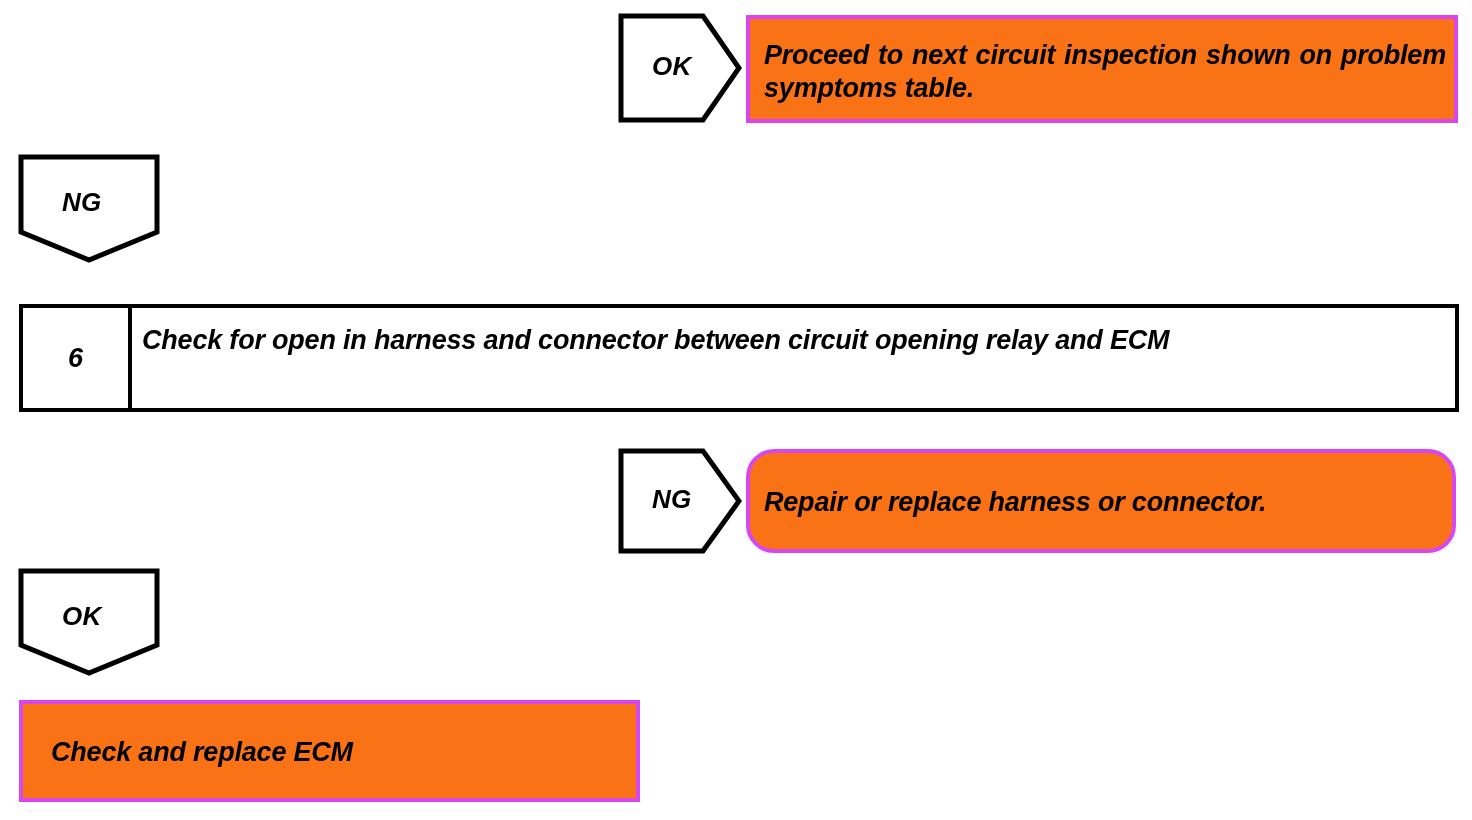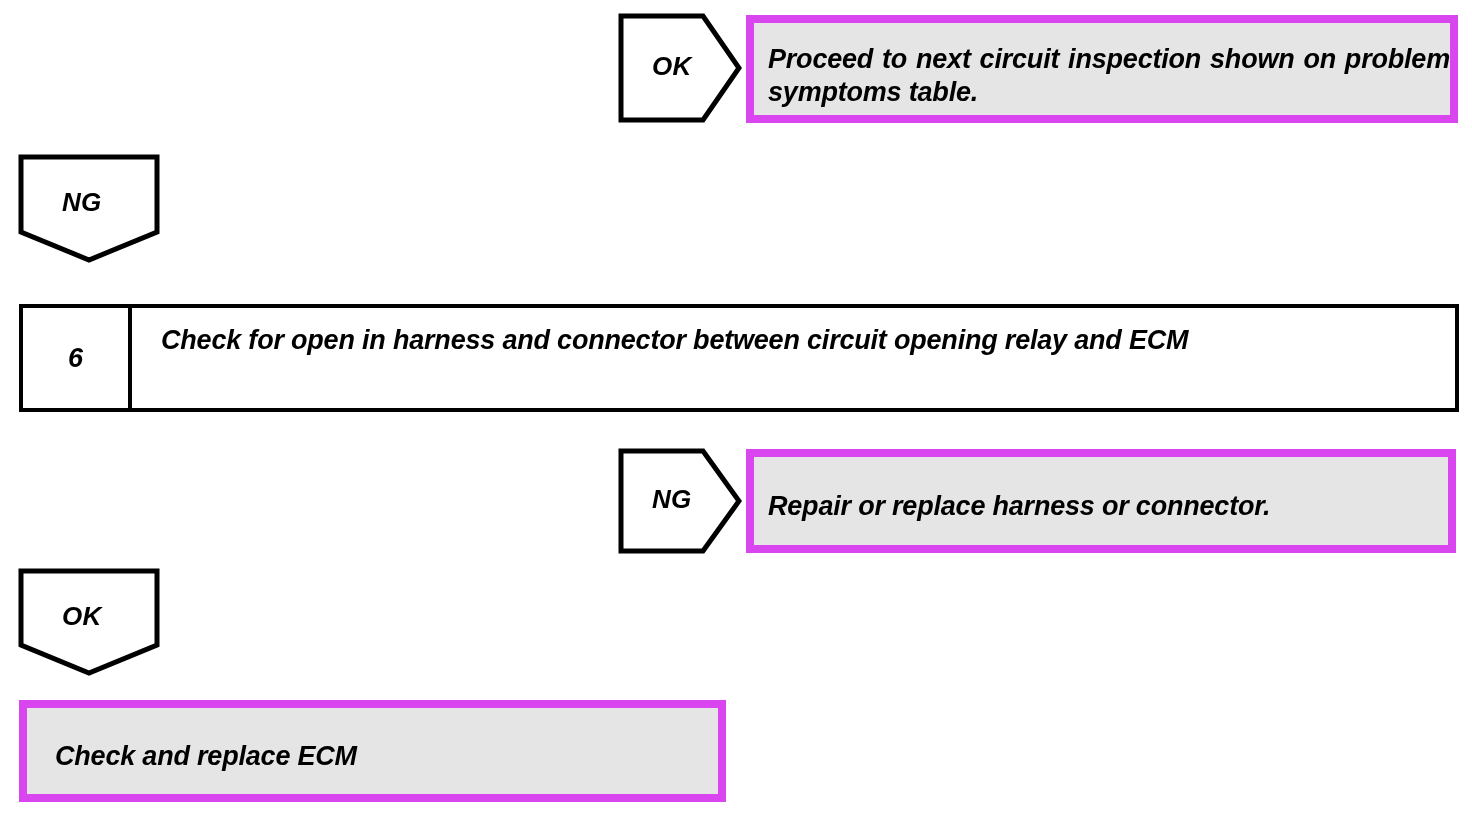--- a/index.html
+++ b/index.html
@@ -15,22 +15,22 @@
     background: #ffffff;
     font-family: "Liberation Sans", "DejaVu Sans", sans-serif;
     overflow: hidden;
     font-style: italic;
   }
 
   
   .box {
     position: absolute;
     box-sizing: border-box;
-    border: 8px solid #d946ef;
-    background: #e5e5e5;
+    border: 4px solid #d946ef;
+    background: #f97316;
   }
   .box-text {
     position: absolute;
     box-sizing: border-box;
     font-weight: bold;
     color: #000000;
     font-size: 27px;
     line-height: 33px;
     letter-spacing: -0.2px;
     white-space: pre-wrap;
@@ -58,21 +58,21 @@
     align-items: center;
     justify-content: center;
     font-weight: bold;
     font-size: 27px;
     color: #000000;
   }
   .step-body {
     flex: 1 1 auto;
     display: flex;
     align-items: flex-start;
-    padding: 15px 14px 0 29px;
+    padding: 15px 14px 0 10px;
     font-weight: bold;
     font-size: 27px;
     line-height: 34px;
     letter-spacing: -0.2px;
     color: #000000;
     white-space: pre-wrap;
   }
 
   
   .arrow-tag {
@@ -138,28 +138,28 @@
     <div class="step-body">Check for open in harness and connector between circuit opening relay and ECM</div>
   </div>
 
   <div class="arrow-tag" style="left:618px; top:448px; width:124px; height:106px;">
     <svg width="124" height="106" viewBox="0 0 124 106">
       <polygon points="3,3 85,3 121,53 85,103 3,103" fill="#ffffff" stroke="#000000" stroke-width="5" stroke-linejoin="miter"></polygon>
     </svg>
     <span class="arrow-label" style="left:34px; top:36px;">NG</span>
   </div>
 
-  <div class="box" style="left:746px; top:449px; width:710px; height:104px;">
+  <div class="box" style="left:746px; top:449px; width:710px; height:104px;border-radius:28px;">
     <div class="box-text" style="left:14px; top:33px; width:676px;">Repair or replace harness or connector.</div>
   </div>
 
   <div class="pent-tag" style="left:18px; top:568px; width:142px; height:108px;">
     <svg width="142" height="108" viewBox="0 0 142 108">
       <polygon points="3,3 139,3 139,77 71,105 3,77" fill="#ffffff" stroke="#000000" stroke-width="5" stroke-linejoin="miter"></polygon>
     </svg>
     <span class="pent-label" style="left:44px; top:33px;">OK</span>
   </div>
 
-  <div class="box" style="left:19px; top:700px; width:707px; height:102px;">
+  <div class="box" style="left:19px; top:700px; width:621px; height:102px;">
     <div class="box-text" style="left:28px; top:32px; width:650px;">Check and replace ECM</div>
   </div>
 
 </div>
 
 </body></html>

